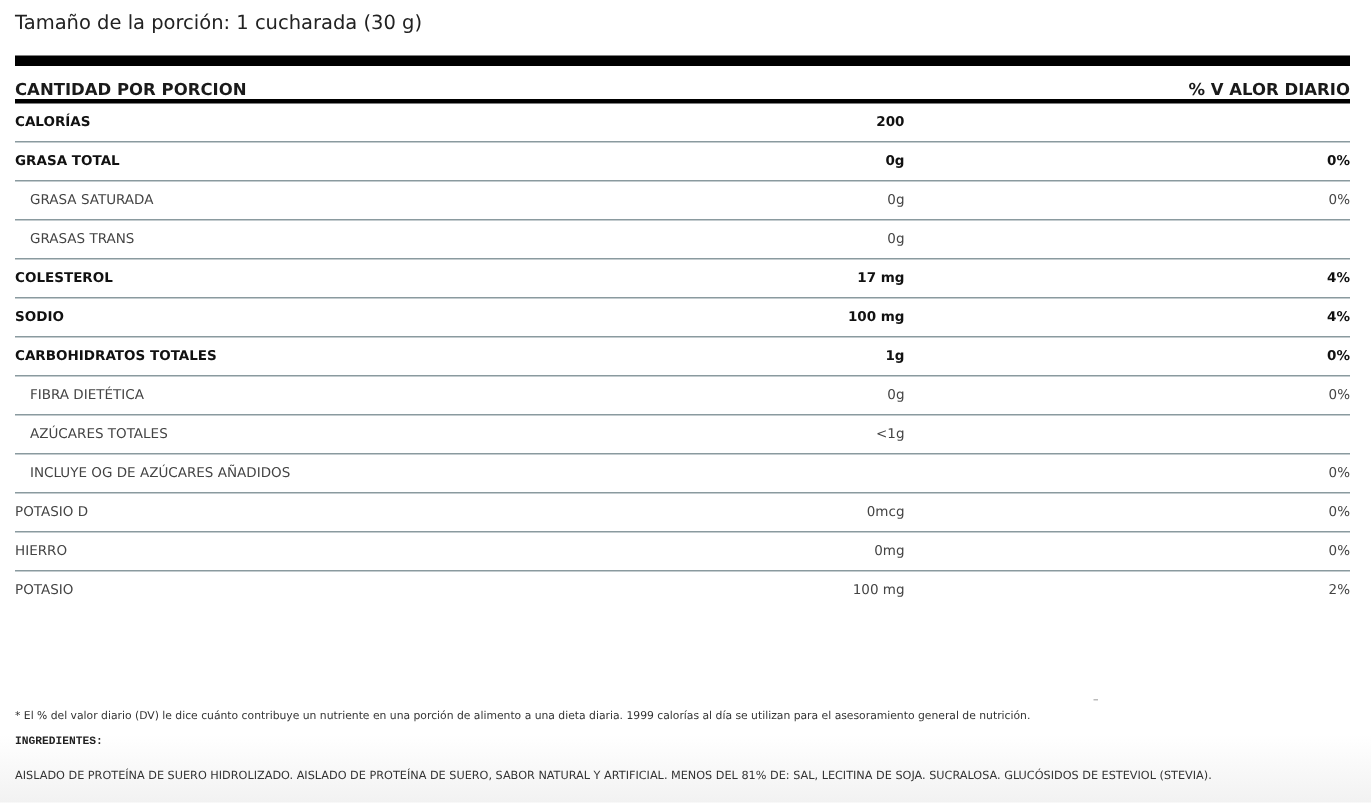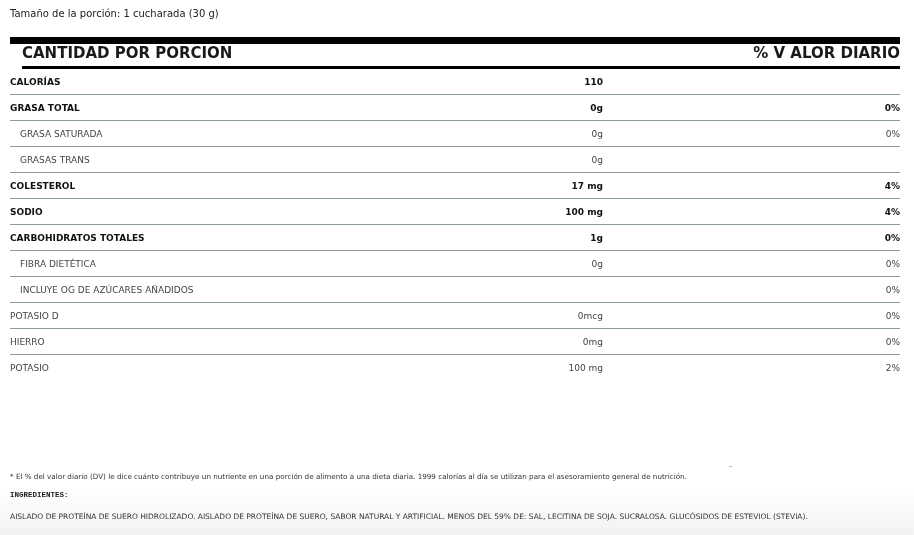--- a/index.html
+++ b/index.html
@@ -5,29 +5,29 @@
   html, body { margin: 0; padding: 0; }
   body {
     width: 914px; height: 535px; overflow: hidden;
     background: linear-gradient(to bottom, #ffffff 0px, #ffffff 490px, #f2f2f2 535px);
     font-family: "DejaVu Sans", sans-serif;
     color: #1a1a1a;
     position: relative;
   }
   .serving {
     position: absolute; left: 10px; top: 8px;
-    font-size: 10px; color: #222;
+    font-size: 13px; color: #222;
   }
   .table {
     position: absolute; left: 10px; top: 37px; width: 890px;
   }
   .top-bar { height: 7px; background: #000; }
   .header-row {
-    height: 22px; display: flex; align-items: flex-start; justify-content: space-between;
-    font-size: 15px; font-weight: bold; border-bottom: 3px solid #000; margin-left: 12px;
+    height: 22px; display: flex; align-items: flex-end; justify-content: space-between;
+    font-size: 11px; font-weight: bold; border-bottom: 3px solid #000;
   }
   .row {
     height: 25px; position: relative; border-bottom: 1px solid #8a9a9f;
     font-size: 9px; display: flex; align-items: center;
   }
   .row.last-main { border-bottom: 4px solid #000; }
   .row.no-border { border-bottom: none; }
   .row .label { position: absolute; left: 0; }
   .row.sub .label { left: 10px; }
   .row .amount { position: absolute; right: 297px; text-align: right; }
@@ -54,21 +54,21 @@
 
 <div class="table">
   <div class="top-bar"></div>
   <div class="header-row">
     <span>CANTIDAD POR PORCION</span>
     <span>% V ALOR DIARIO</span>
   </div>
 
   <div class="row bold">
     <span class="label">CALORÍAS</span>
-    <span class="amount">110</span>
+    <span class="amount">200</span>
     <span class="dv"></span>
   </div>
   <div class="row bold">
     <span class="label">GRASA TOTAL</span>
     <span class="amount">0g</span>
     <span class="dv">0%</span>
   </div>
   <div class="row sub light">
     <span class="label">GRASA SATURADA</span>
     <span class="amount">0g</span>
@@ -93,20 +93,25 @@
     <span class="label">CARBOHIDRATOS TOTALES</span>
     <span class="amount">1g</span>
     <span class="dv">0%</span>
   </div>
   <div class="row sub light">
     <span class="label">FIBRA DIETÉTICA</span>
     <span class="amount">0g</span>
     <span class="dv">0%</span>
   </div>
   <div class="row sub light">
+    <span class="label">AZÚCARES TOTALES</span>
+    <span class="amount">&lt;1g</span>
+    <span class="dv"></span>
+  </div>
+  <div class="row sub light">
     <span class="label">INCLUYE OG DE AZÚCARES AÑADIDOS</span>
     <span class="amount"></span>
     <span class="dv">0%</span>
   </div>
 
   <div class="row light">
     <span class="label">POTASIO D</span>
     <span class="amount">0mcg</span>
     <span class="dv">0%</span>
   </div>
@@ -118,13 +123,13 @@
   <div class="row light no-border">
     <span class="label">POTASIO</span>
     <span class="amount">100 mg</span>
     <span class="dv">2%</span>
   </div>
 </div>
 
 <div class="tiny-mark"></div>
 <div class="footnote">* El % del valor diario (DV) le dice cuánto contribuye un nutriente en una porción de alimento a una dieta diaria. 1999 calorías al día se utilizan para el asesoramiento general de nutrición.</div>
 <div class="ingr-title">INGREDIENTES:</div>
-<div class="ingr-text">AISLADO DE PROTEÍNA DE SUERO HIDROLIZADO. AISLADO DE PROTEÍNA DE SUERO, SABOR NATURAL Y ARTIFICIAL. MENOS DEL 59% DE: SAL, LECITINA DE SOJA. SUCRALOSA. GLUCÓSIDOS DE ESTEVIOL (STEVIA).</div>
+<div class="ingr-text">AISLADO DE PROTEÍNA DE SUERO HIDROLIZADO. AISLADO DE PROTEÍNA DE SUERO, SABOR NATURAL Y ARTIFICIAL. MENOS DEL 81% DE: SAL, LECITINA DE SOJA. SUCRALOSA. GLUCÓSIDOS DE ESTEVIOL (STEVIA).</div>
 
 </body></html>

